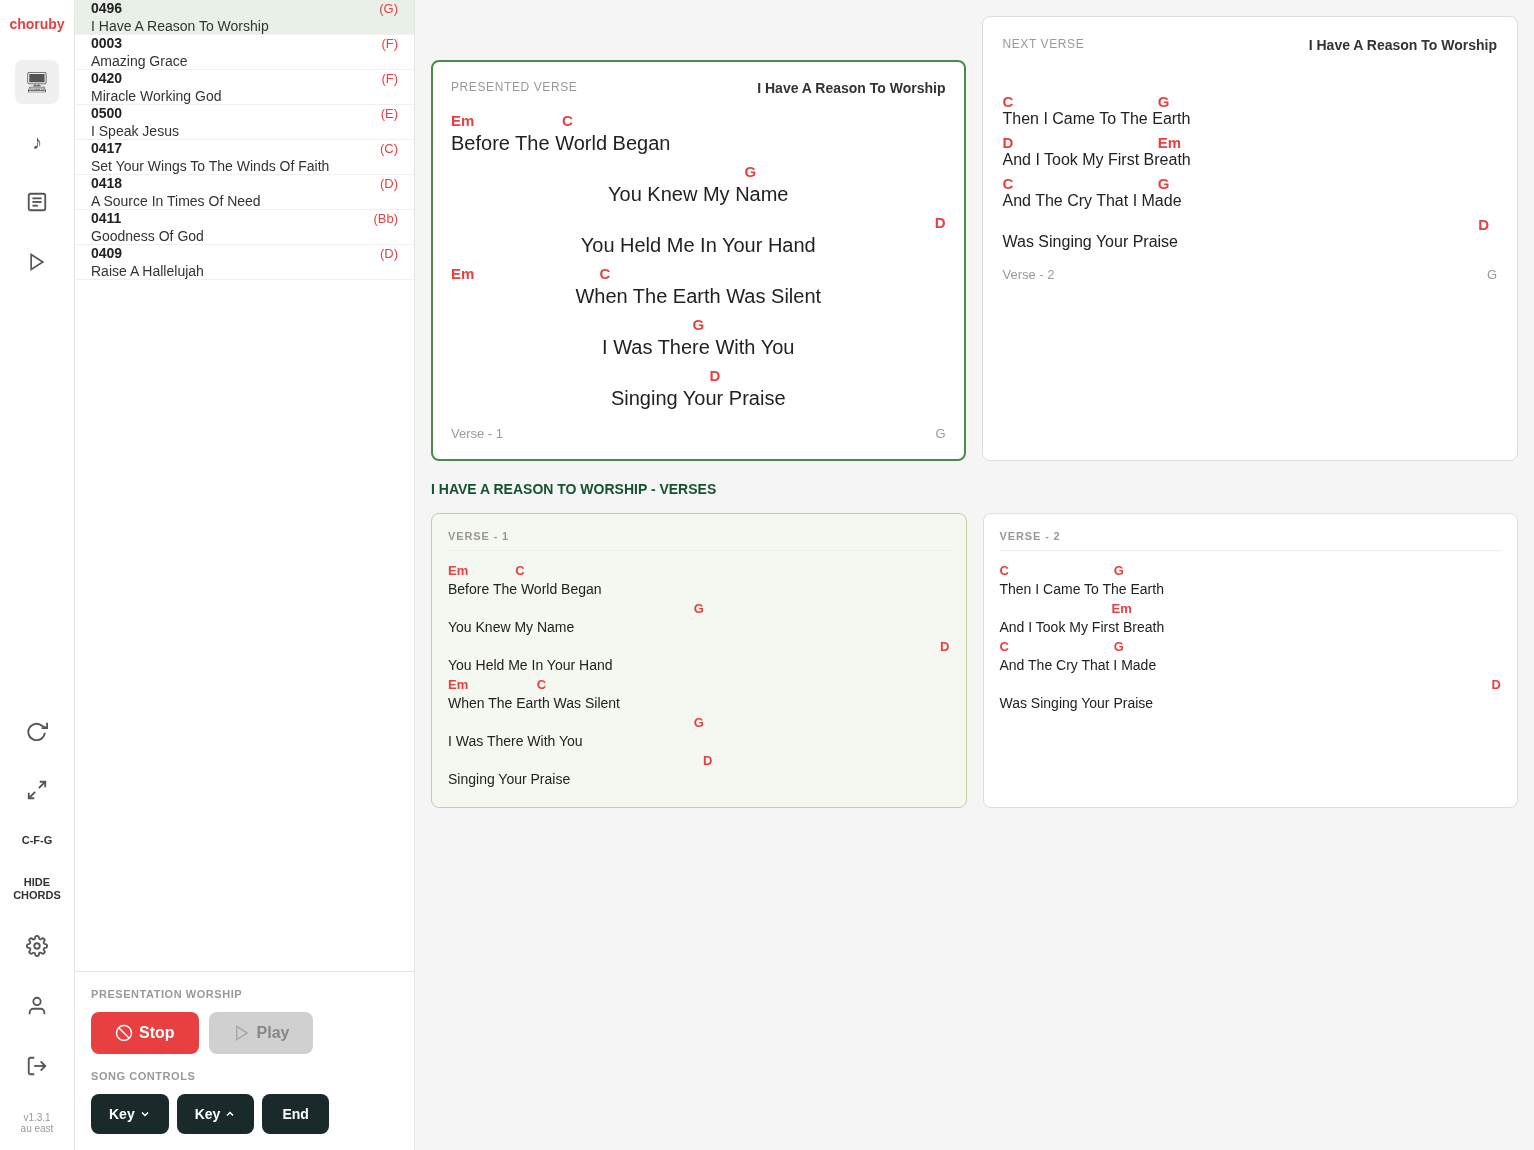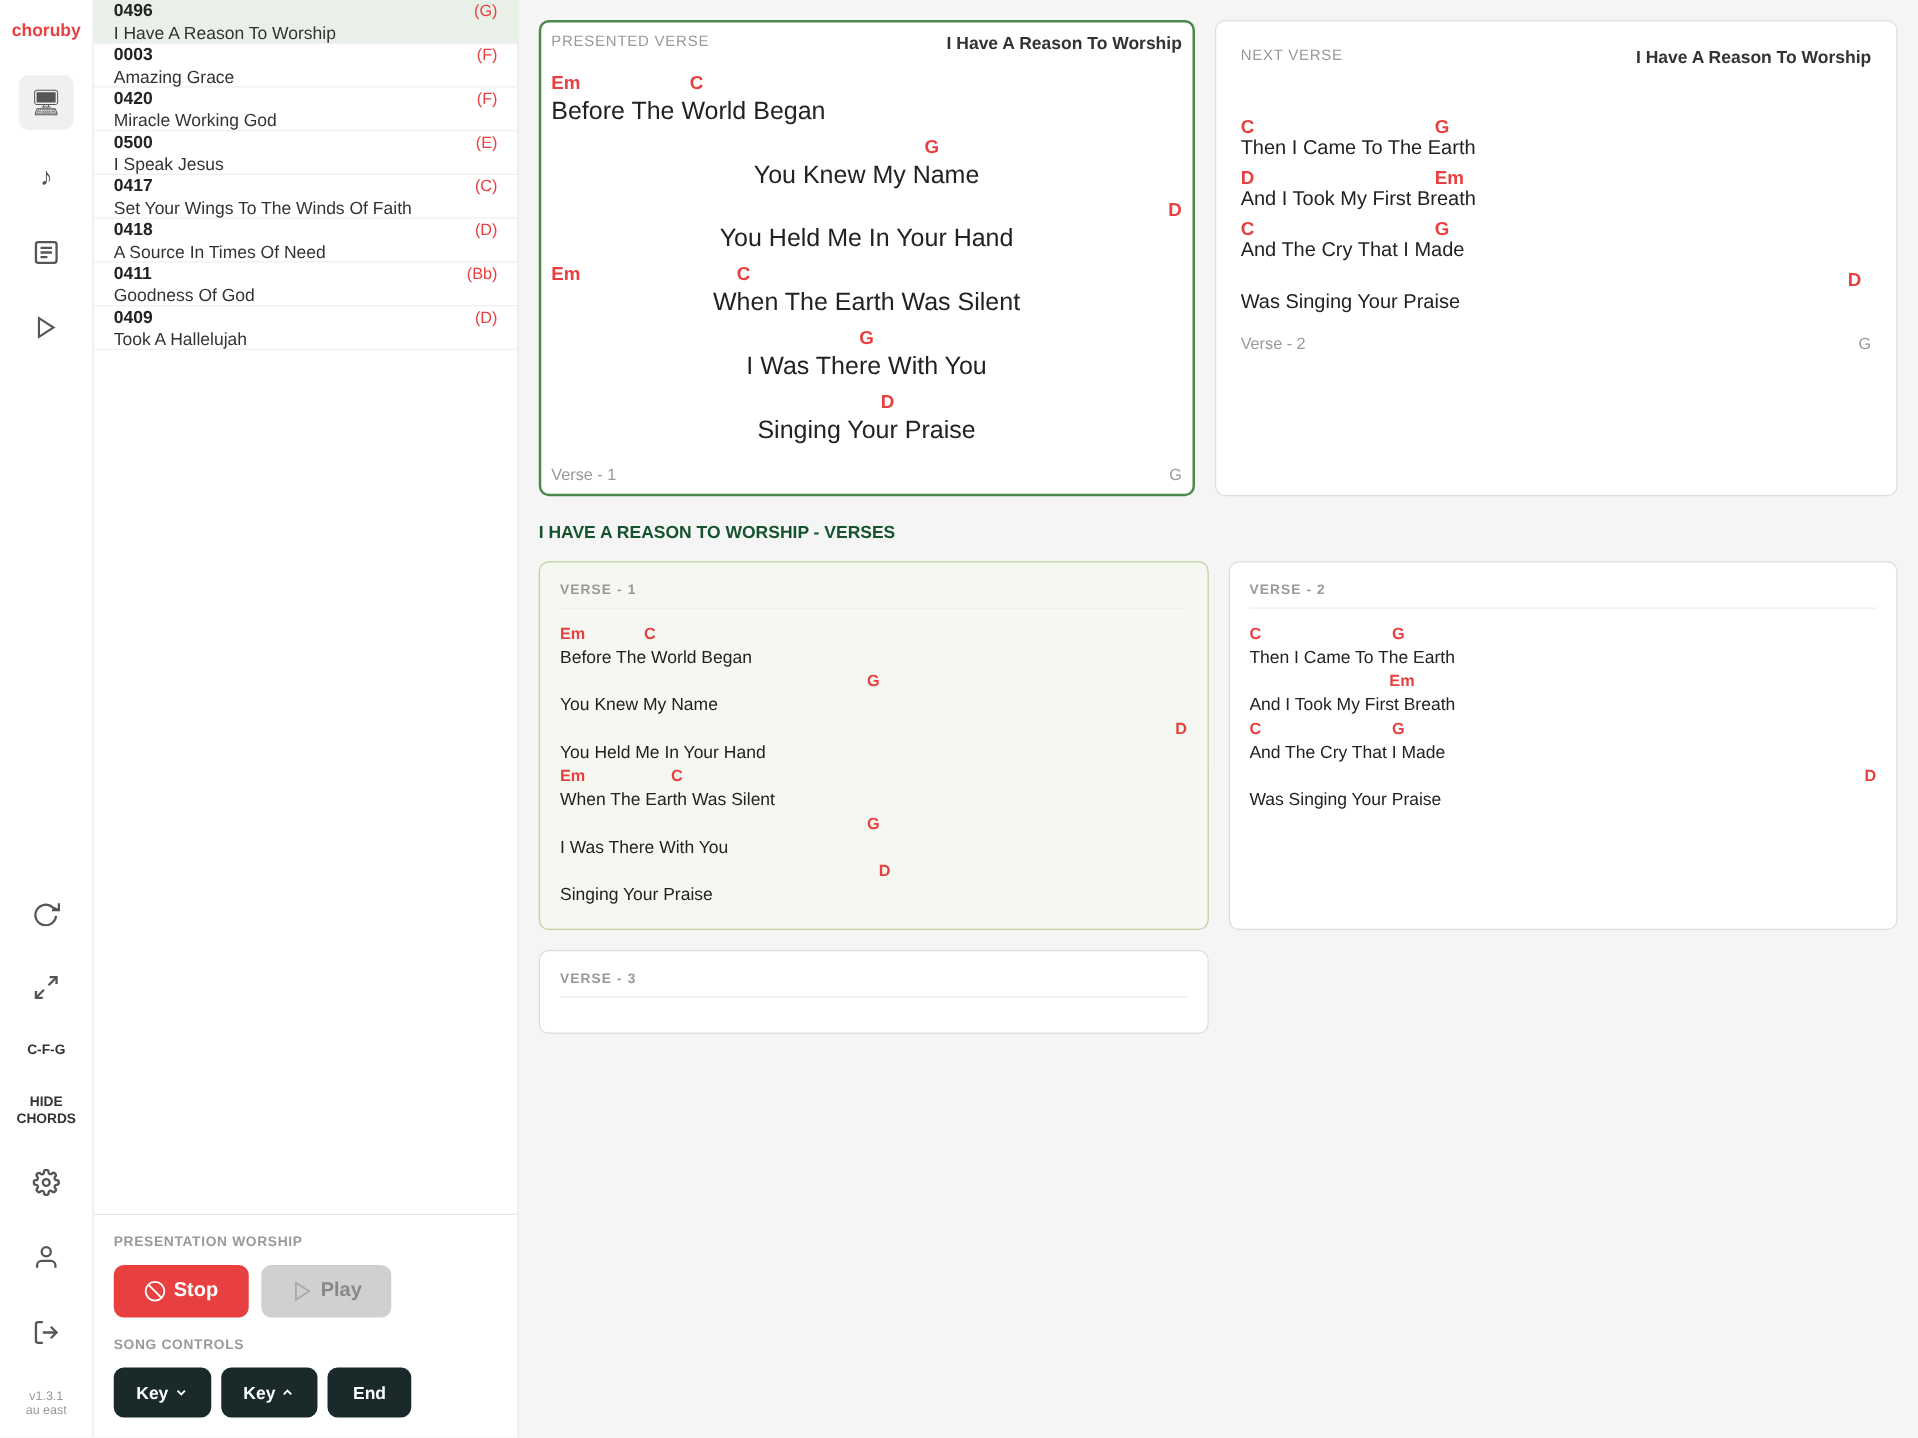--- a/index.html
+++ b/index.html
@@ -186,23 +186,24 @@
       padding: 16px;
       background: #f5f5f5;
     }
 
     
     .presented-verse-card {
       flex: 1;
       border: 2px solid #4a8a4a;
       border-radius: 8px;
       background: #fff;
-      padding: 8px;
+      padding: 18px;
       position: relative;
       margin-right: 16px;
+      margin-top: 44px;
     }
     .verse-card-header {
       display: flex;
       justify-content: space-between;
       margin-bottom: 16px;
     }
     .verse-card-label {
       font-size: 12px;
       color: #999;
       font-weight: 500;
@@ -442,21 +443,21 @@
         <span class="song-number">0411</span>
         <span class="song-key">(Bb)</span>
       </div>
       <div class="song-title">Goodness Of God</div>
     </div>
       <div class="song-item">
       <div class="song-item-header">
         <span class="song-number">0409</span>
         <span class="song-key">(D)</span>
       </div>
-      <div class="song-title">Took A Hallelujah</div>
+      <div class="song-title">Raise A Hallelujah</div>
     </div>
     </div>
 
   <div class="controls-section">
     <div class="controls-label">PRESENTATION WORSHIP</div>
     <div class="presentation-btns">
       <button class="btn-stop">
         <svg width="18" height="18" viewBox="0 0 24 24" fill="none" stroke="white" stroke-width="2">
           <circle cx="12" cy="12" r="10"></circle>
             <line x1="4.93" y1="4.93" x2="19.07" y2="19.07"></line>
@@ -629,19 +630,16 @@
         <div class="tile-chord-block">
           <div class="tile-chord-line"><span style="color:#e84040;font-weight:600;">C</span>&nbsp;&nbsp;&nbsp;&nbsp;&nbsp;&nbsp;&nbsp;&nbsp;&nbsp;&nbsp;&nbsp;&nbsp;&nbsp;&nbsp;&nbsp;&nbsp;&nbsp;&nbsp;&nbsp;&nbsp;&nbsp;&nbsp;&nbsp;&nbsp;&nbsp;&nbsp;&nbsp;&nbsp;&nbsp;<span style="color:#e84040;font-weight:600;">G</span></div>
           <div class="tile-lyric-line">And The Cry That I Made</div>
         </div>
         <div class="tile-chord-block">
           <div class="tile-chord-line" style="text-align:right;"><span style="color:#e84040;font-weight:600;">D</span></div>
           <div class="tile-lyric-line">Was Singing Your Praise</div>
         </div>
       </div>
 
-      <div class="verse-tile">
-        <div class="verse-tile-label">VERSE - 3</div>
-      </div>
 
     </div>
   </div>
 </div>
 
 </body></html>

